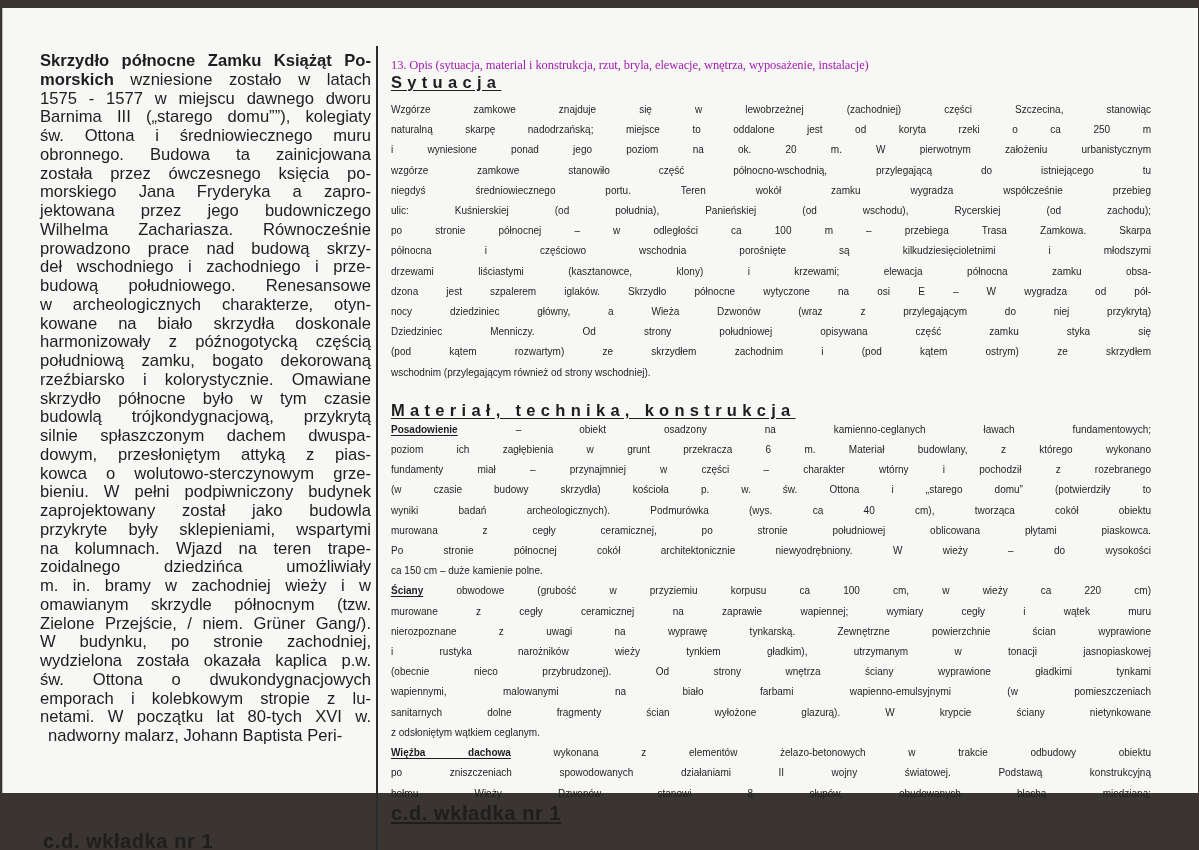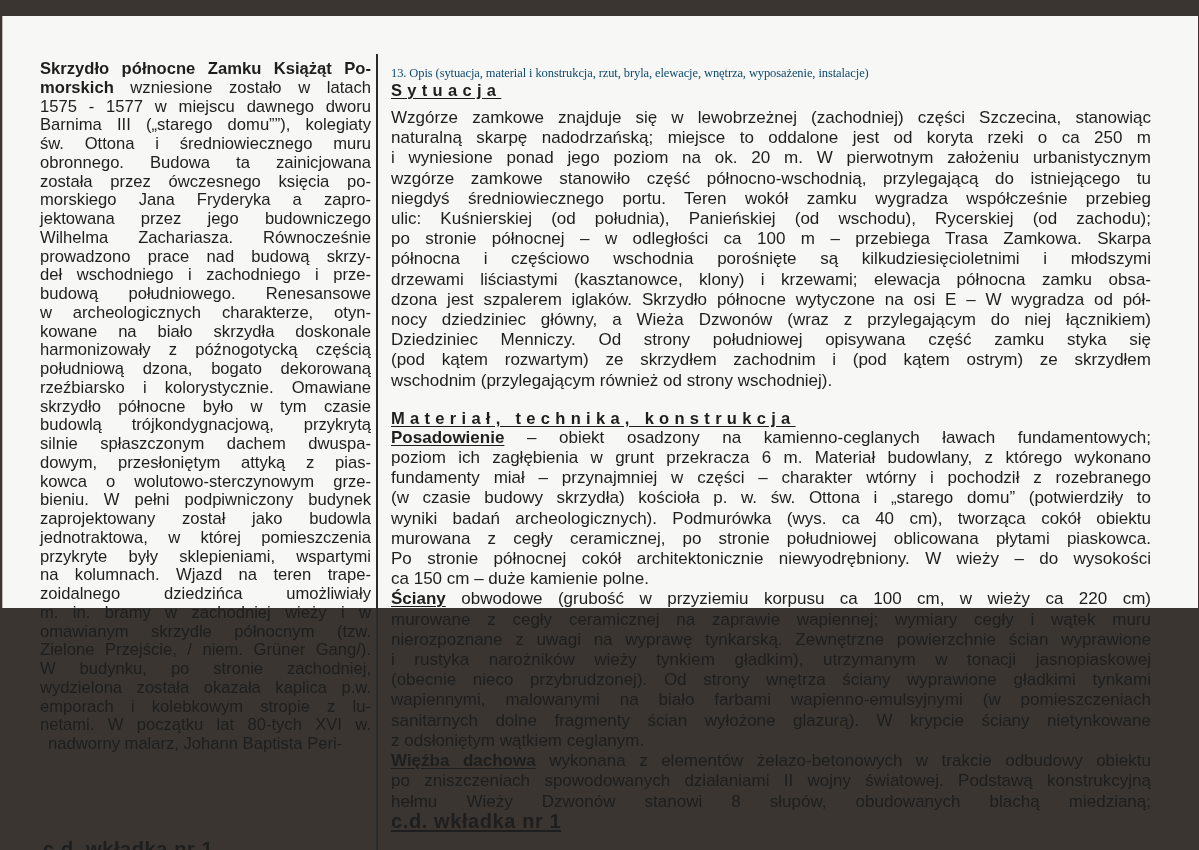--- a/index.html
+++ b/index.html
@@ -3,49 +3,49 @@
   <meta charset="utf-8">
   <style>
     html, body { margin:0; padding:0; }
     body {
       width:1199px; height:850px; overflow:hidden;
       background:#3a3530;
       font-family:"Liberation Sans", sans-serif;
       color:#1e1e1e;
     }
     .page {
-      position:absolute; left:2px; top:16px; width:1195px; height:592px;
+      position:absolute; left:2px; top:8px; width:1195px; height:785px;
       background:#f7f7f5;
       border-left:1px solid #bdbdb8;
     }
     .left-col {
       position:absolute; left:37px; top:44px; width:331px;
       font-size:16.6px; line-height:18.75px; text-align:justify;
       font-weight:normal;
     }
     .left-col .line { display:block; text-align:justify; text-align-last:justify; white-space:nowrap; }
     .left-col .line.last { text-align-last:left;margin-left:8px; }
     .divider {
       position:absolute; left:373px; top:38px; width:2px; height:805px;
       background:#2a2a2a;
     }
     .right-col {
       position:absolute; left:388px; top:50px; width:760px;
     }
     .form-label {
-      font-family:"Liberation Serif", serif; font-size:12.5px; color:#0c4a6e;
+      font-family:"Liberation Serif", serif; font-size:12.5px; color:#a21caf;
       line-height:14px; letter-spacing:-0.1px;
     }
     .section-heading {
       font-weight:bold; font-size:16.5px; letter-spacing:5.3px;
       text-decoration:underline; text-underline-offset:2px;
       line-height:20px; margin:0;
     }
     .para {
-      font-size:17px; line-height:20.2px; text-align:justify;
+      font-size:10px; line-height:20.2px; text-align:justify;
       margin:0;
     }
     .para .line { display:block; white-space:nowrap; text-align:justify; text-align-last:justify; }
     .para .line.last { text-align-last:left; }
     .lead {
       font-weight:bold; text-decoration:underline; text-underline-offset:2px;
     }
     .continue-link {
       font-weight:bold; text-decoration:underline; text-underline-offset:2px;
       font-size:20px; letter-spacing:0.6px; cursor:pointer;
@@ -70,38 +70,38 @@
     <span class="line">została przez ówczesnego księcia po-</span>
     <span class="line">morskiego Jana Fryderyka a zapro-</span>
     <span class="line">jektowana przez jego budowniczego</span>
     <span class="line">Wilhelma Zachariasza. Równocześnie</span>
     <span class="line">prowadzono prace nad budową skrzy-</span>
     <span class="line">deł wschodniego i zachodniego i prze-</span>
     <span class="line">budową południowego. Renesansowe</span>
     <span class="line">w archeologicznych charakterze, otyn-</span>
     <span class="line">kowane na biało skrzydła doskonale</span>
     <span class="line">harmonizowały z późnogotycką częścią</span>
-    <span class="line">południową dzona, bogato dekorowaną</span>
+    <span class="line">południową zamku, bogato dekorowaną</span>
     <span class="line">rzeźbiarsko i kolorystycznie. Omawiane</span>
     <span class="line">skrzydło północne było w tym czasie</span>
     <span class="line">budowlą trójkondygnacjową, przykrytą</span>
     <span class="line">silnie spłaszczonym dachem dwuspa-</span>
     <span class="line">dowym, przesłoniętym attyką z pias-</span>
     <span class="line">kowca o wolutowo-sterczynowym grze-</span>
     <span class="line">bieniu. W pełni podpiwniczony budynek</span>
     <span class="line">zaprojektowany został jako budowla</span>
-    <span class="line">jednotraktowa, w której pomieszczenia</span>
     <span class="line">przykryte były sklepieniami, wspartymi</span>
     <span class="line">na kolumnach. Wjazd na teren trape-</span>
     <span class="line">zoidalnego dziedzińca umożliwiały</span>
     <span class="line">m. in. bramy w zachodniej wieży i w</span>
     <span class="line">omawianym skrzydle północnym (tzw.</span>
     <span class="line">Zielone Przejście, / niem. Grüner Gang/).</span>
     <span class="line">W budynku, po stronie zachodniej,</span>
     <span class="line">wydzielona została okazała kaplica p.w.</span>
+    <span class="line">św. Ottona o dwukondygnacjowych</span>
     <span class="line">emporach i kolebkowym stropie z lu-</span>
     <span class="line">netami. W początku lat 80-tych XVI w.</span>
     <span class="line last">nadworny malarz, Johann Baptista Peri-</span>
   </div>
   <div class="left-continue continue-link">c.d. wkładka nr 1</div>
 
   <div class="divider"></div>
 
   <div class="right-col">
     <div class="form-label">13. Opis  (sytuacja, material  i konstrukcja, rzut,  bryla,  elewacje, wnętrza, wyposażenie, instalacje)</div>
@@ -112,21 +112,21 @@
       <span class="line">Wzgórze zamkowe znajduje się w lewobrzeżnej (zachodniej) części Szczecina, stanowiąc</span>
       <span class="line">naturalną skarpę nadodrzańską; miejsce to oddalone jest od koryta rzeki o ca 250 m</span>
       <span class="line">i wyniesione ponad jego poziom na ok. 20 m. W pierwotnym założeniu urbanistycznym</span>
       <span class="line">wzgórze zamkowe stanowiło część północno-wschodnią, przylegającą do istniejącego tu</span>
       <span class="line">niegdyś średniowiecznego portu. Teren wokół zamku wygradza współcześnie przebieg</span>
       <span class="line">ulic: Kuśnierskiej (od południa), Panieńskiej (od wschodu), Rycerskiej (od zachodu);</span>
       <span class="line">po stronie północnej – w odległości ca 100 m – przebiega Trasa Zamkowa. Skarpa</span>
       <span class="line">północna i częściowo wschodnia porośnięte są kilkudziesięcioletnimi i młodszymi</span>
       <span class="line">drzewami liściastymi (kasztanowce, klony) i krzewami;  elewacja północna zamku obsa-</span>
       <span class="line">dzona jest szpalerem iglaków. Skrzydło północne wytyczone na osi E – W wygradza od pół-</span>
-      <span class="line">nocy dziedziniec główny, a Wieża Dzwonów (wraz z przylegającym do niej łącznikiem)</span>
+      <span class="line">nocy dziedziniec główny, a Wieża Dzwonów (wraz z przylegającym do niej przykrytą)</span>
       <span class="line">Dziedziniec Menniczy. Od strony południowej opisywana część zamku styka się</span>
       <span class="line">(pod kątem rozwartym) ze skrzydłem zachodnim i (pod kątem ostrym) ze skrzydłem</span>
       <span class="line last">wschodnim (przylegającym również od strony wschodniej).</span>
     </div>
 
     <div class="gap"></div>
 
     <div class="section-heading">Materiał, technika, konstrukcja</div>
     <div class="para">
       <span class="line"><span class="lead">Posadowienie</span><span> – obiekt osadzony na kamienno-ceglanych ławach fundamentowych;</span></span>

